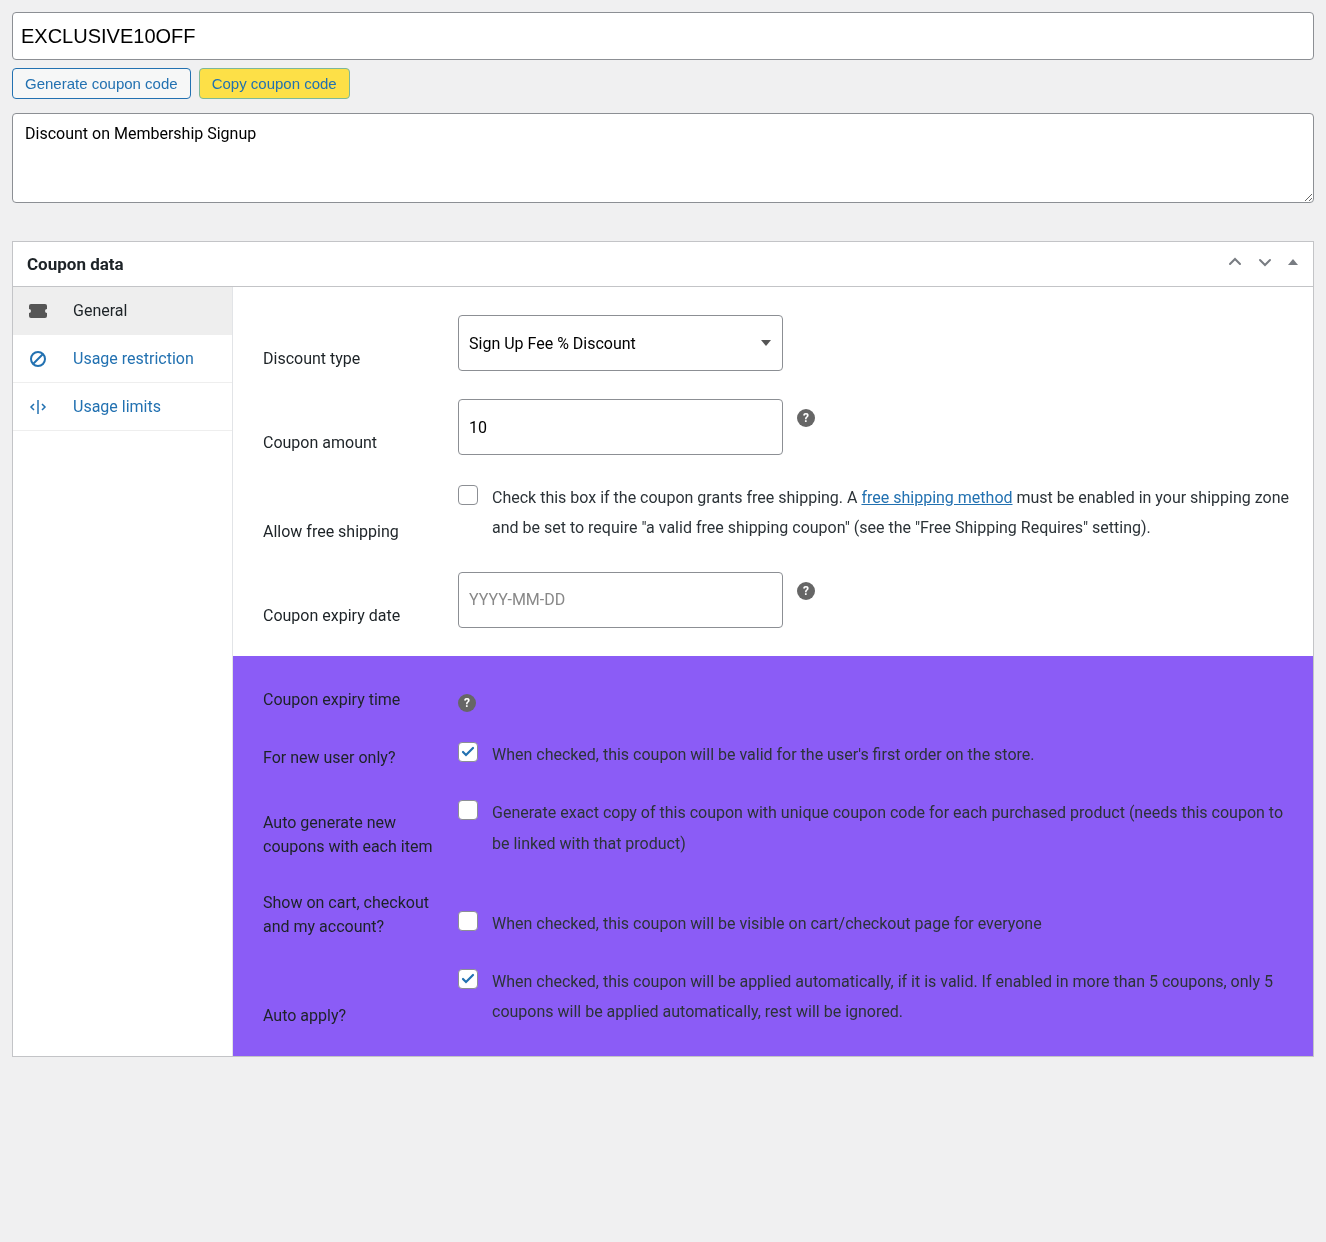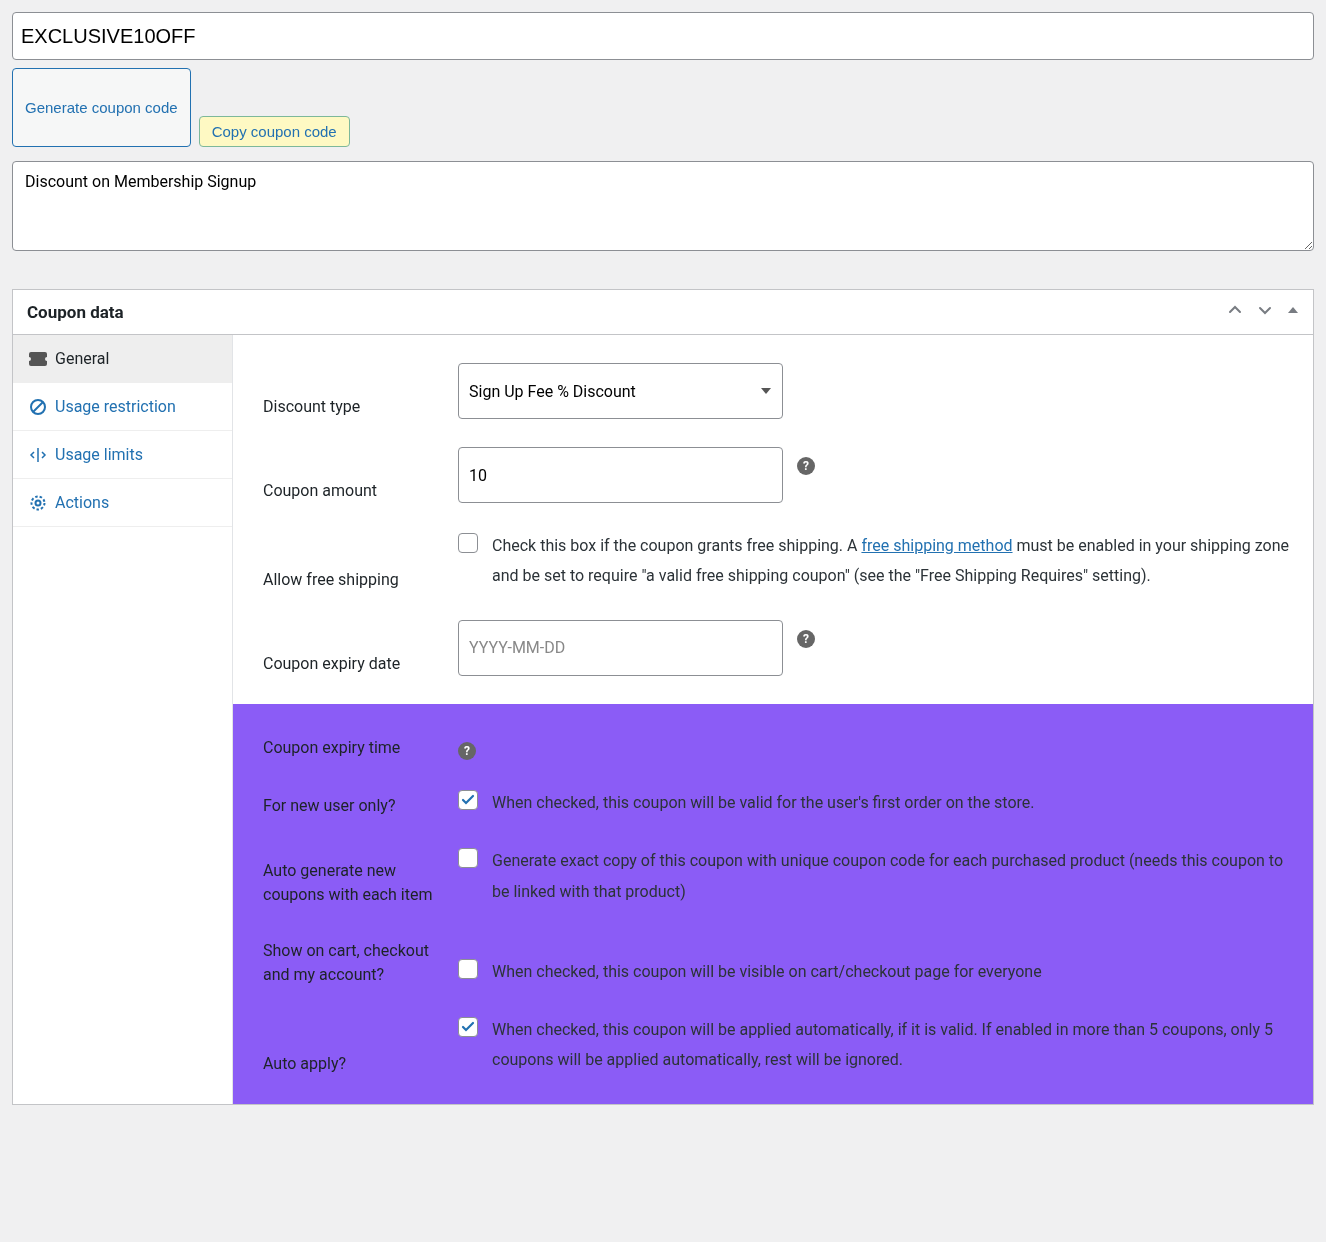--- a/index.html
+++ b/index.html
@@ -26,23 +26,22 @@
     padding: 6px 12px;
     border: 1px solid #2271b1;
     border-radius: 4px;
     background: #f6f7f7;
     color: #2271b1;
     font-size: 15px;
     cursor: pointer;
   }
   .btn.copy {
     border-color: #7db89a;
-    background: #fef9c3;
+    background: #fde047;
     color: #2271b1;
-    margin-top: 48px;
   }
   .desc-input {
     width: 100%;
     margin-top: 14px;
     padding: 10px 12px;
     font-size: 16px;
     font-weight: 400;
     border: 1px solid #8c8f94;
     border-radius: 4px;
     background: #fff;
@@ -71,21 +70,21 @@
   .panel-body { display: flex; }
   .tabs {
     width: 220px;
     border-right: 1px solid #e2e4e7;
     background: #fff;
     flex-shrink: 0;
   }
   .tab {
     display: flex;
     align-items: center;
-    gap: 8px;
+    gap: 26px;
     padding: 14px 16px;
     border-bottom: 1px solid #eee;
     color: #2271b1;
     cursor: pointer;
     font-size: 16px;
   }
   .tab.active {
     background: #eee;
     color: #1d2327;
   }
@@ -243,29 +242,20 @@
       </div>
       <div class="tab">
         <span class="ticon">
           <svg width="18" height="18" viewBox="0 0 18 18">
               <line x1="9" y1="2" x2="9" y2="16" stroke="#2271b1" stroke-width="1.5"></line>
               <path d="M5 6l-3 3 3 3M13 6l3 3-3 3" stroke="#2271b1" stroke-width="1.5" fill="none"></path>
             </svg>
         </span>
         <span>Usage limits</span>
       </div>
-      <div class="tab">
-        <span class="ticon">
-          <svg width="18" height="18" viewBox="0 0 18 18">
-              <circle cx="9" cy="9" r="6.5" stroke="#2271b1" stroke-width="2" fill="none" stroke-dasharray="2.5 2"></circle>
-              <circle cx="9" cy="9" r="2.5" stroke="#2271b1" stroke-width="2" fill="none"></circle>
-            </svg>
-        </span>
-        <span>Actions</span>
-      </div>
     </div>
 
     <div class="content">
 
       <div class="section">
 
         <div class="field">
           <div class="field-label">Discount type</div>
           <div class="field-body">
             <span class="select-wrap">

